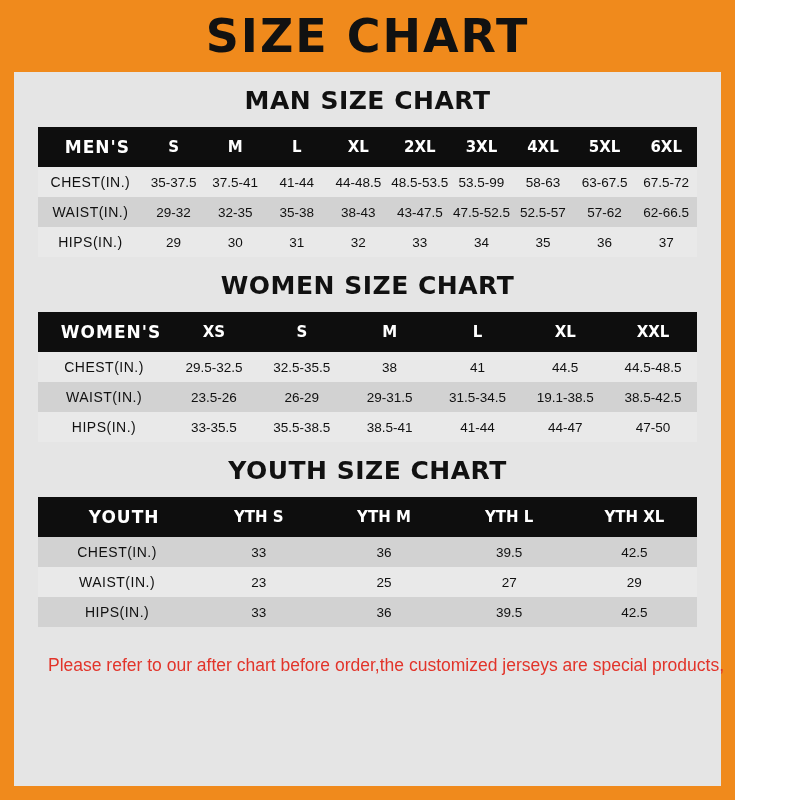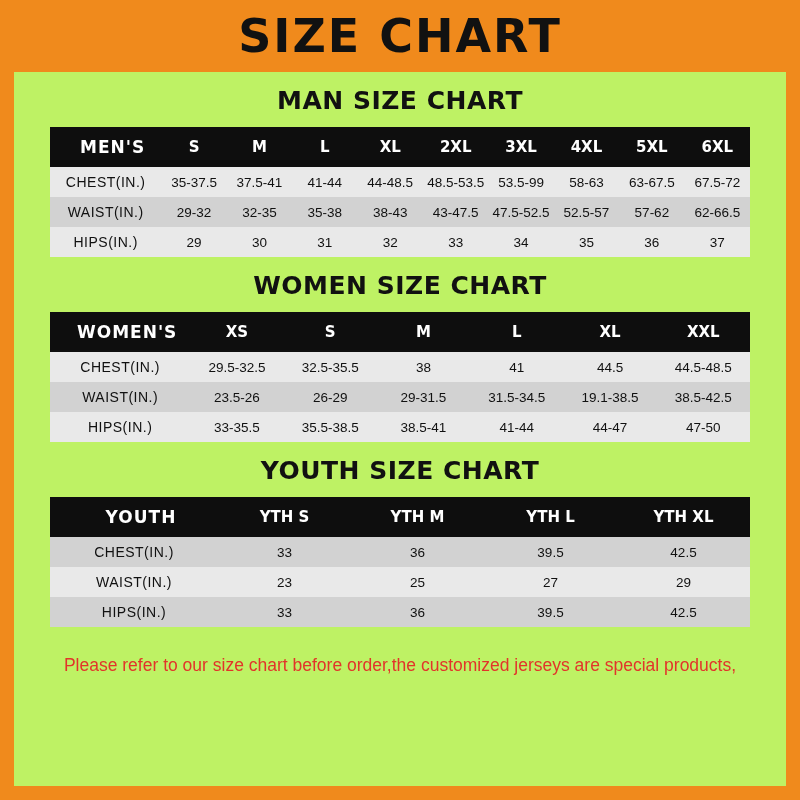--- a/index.html
+++ b/index.html
@@ -8,45 +8,45 @@
   }
   body {
     width: 800px;
     height: 800px;
     background: #ffffff;
     font-family: "Liberation Sans", sans-serif;
     overflow: hidden;
   }
   .page {
     position: relative;
-    width: 800px;
+    width: 735px;
     height: 800px;
     box-sizing: border-box;
-    background: #bef264;
+    background: #e5e5e5;
     border-left: 14px solid #f08a1c;
     border-right: 14px solid #f08a1c;
   }
   .header-band {
     background: #f08a1c;
     height: 72px;
     display: flex;
     align-items: center;
     justify-content: center;
     margin: 0 -14px;
   }
   .header-title {
     font-family: "DejaVu Sans", sans-serif;
     font-weight: bold;
     font-size: 46px;
     letter-spacing: 2px;
     color: #111111;
     line-height: 1;
   }
   .content {
-    padding: 0 36px;
+    padding: 0 24px;
   }
   .section {
     margin-top: 14px;
   }
   .section-title {
     text-align: center;
     font-family: "DejaVu Sans", sans-serif;
     font-weight: bold;
     font-size: 25px;
     color: #111;
@@ -283,19 +283,19 @@
             <td>33</td>
             <td>36</td>
             <td>39.5</td>
             <td>42.5</td>
           </tr>
         </tbody>
       </table>
     </div>
 
     <div class="footer-note">
-      <div>Please refer to our size chart before order,the customized jerseys are special products,</div>
+      <div>Please refer to our after chart before order,the customized jerseys are special products,</div>
     </div>
 
   </div>
 
   <div class="bottom-band"></div>
 </div>
 
 </body></html>

